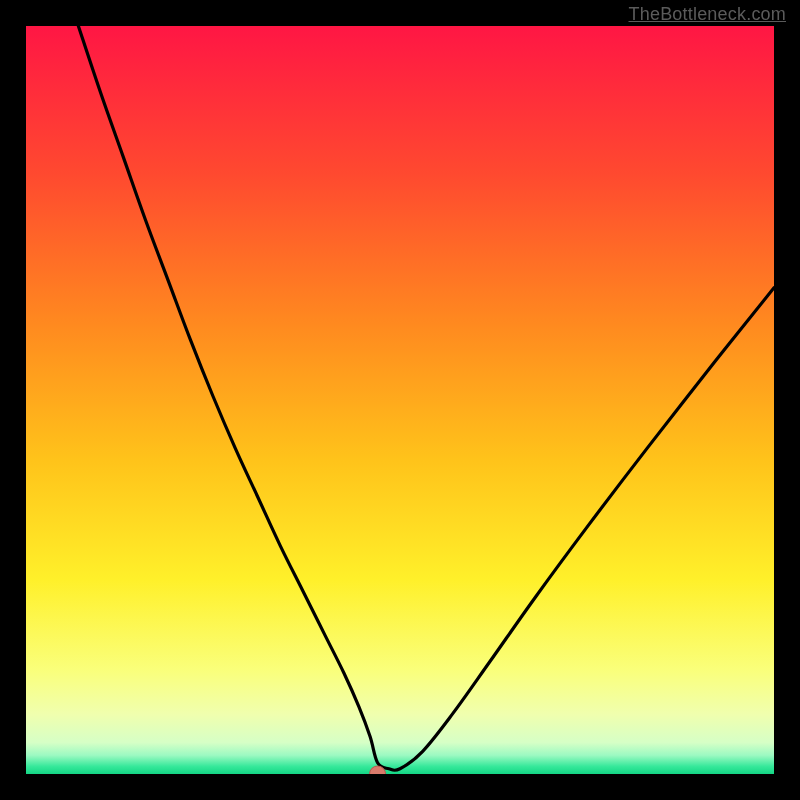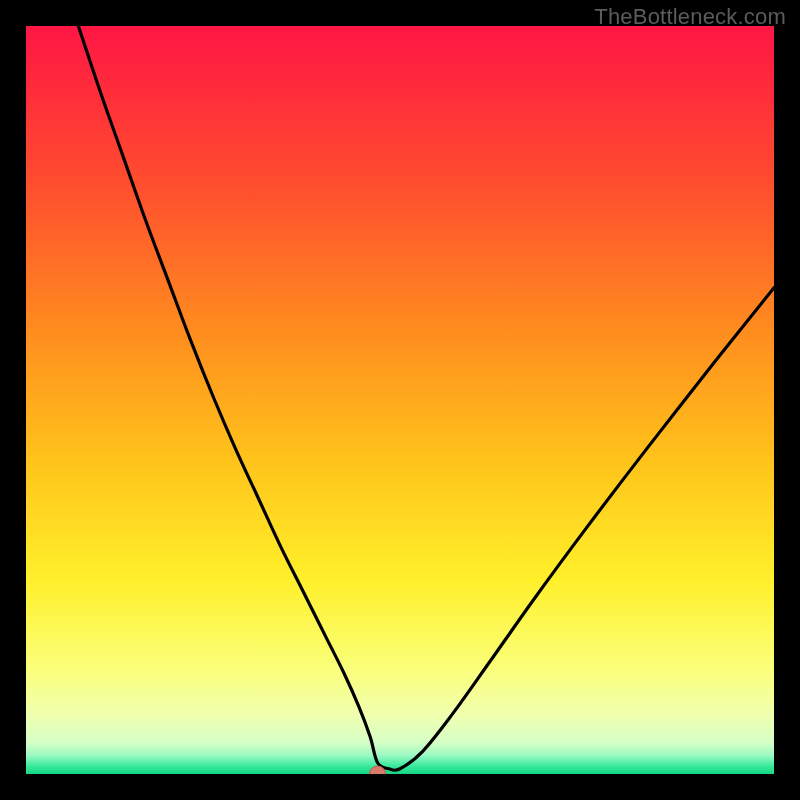--- a/index.html
+++ b/index.html
@@ -15,25 +15,26 @@
     position: relative;
     width: 800px;
     height: 800px;
     background: #000;
   }
   .watermark {
     position: absolute;
     top: 4px;
     right: 14px;
     color: #5b5b5b;
-    font-size: 22px;
+    font-size: 18px;
     font-weight: 500;
     letter-spacing: 0.2px;
     z-index: 20;
     user-select: none;
+    text-decoration: underline;
   }
   .plot {
     position: absolute;
     left: 26px;
     top: 26px;
     width: 748px;
     height: 748px;
     overflow: hidden;
   }
   .plot svg {

